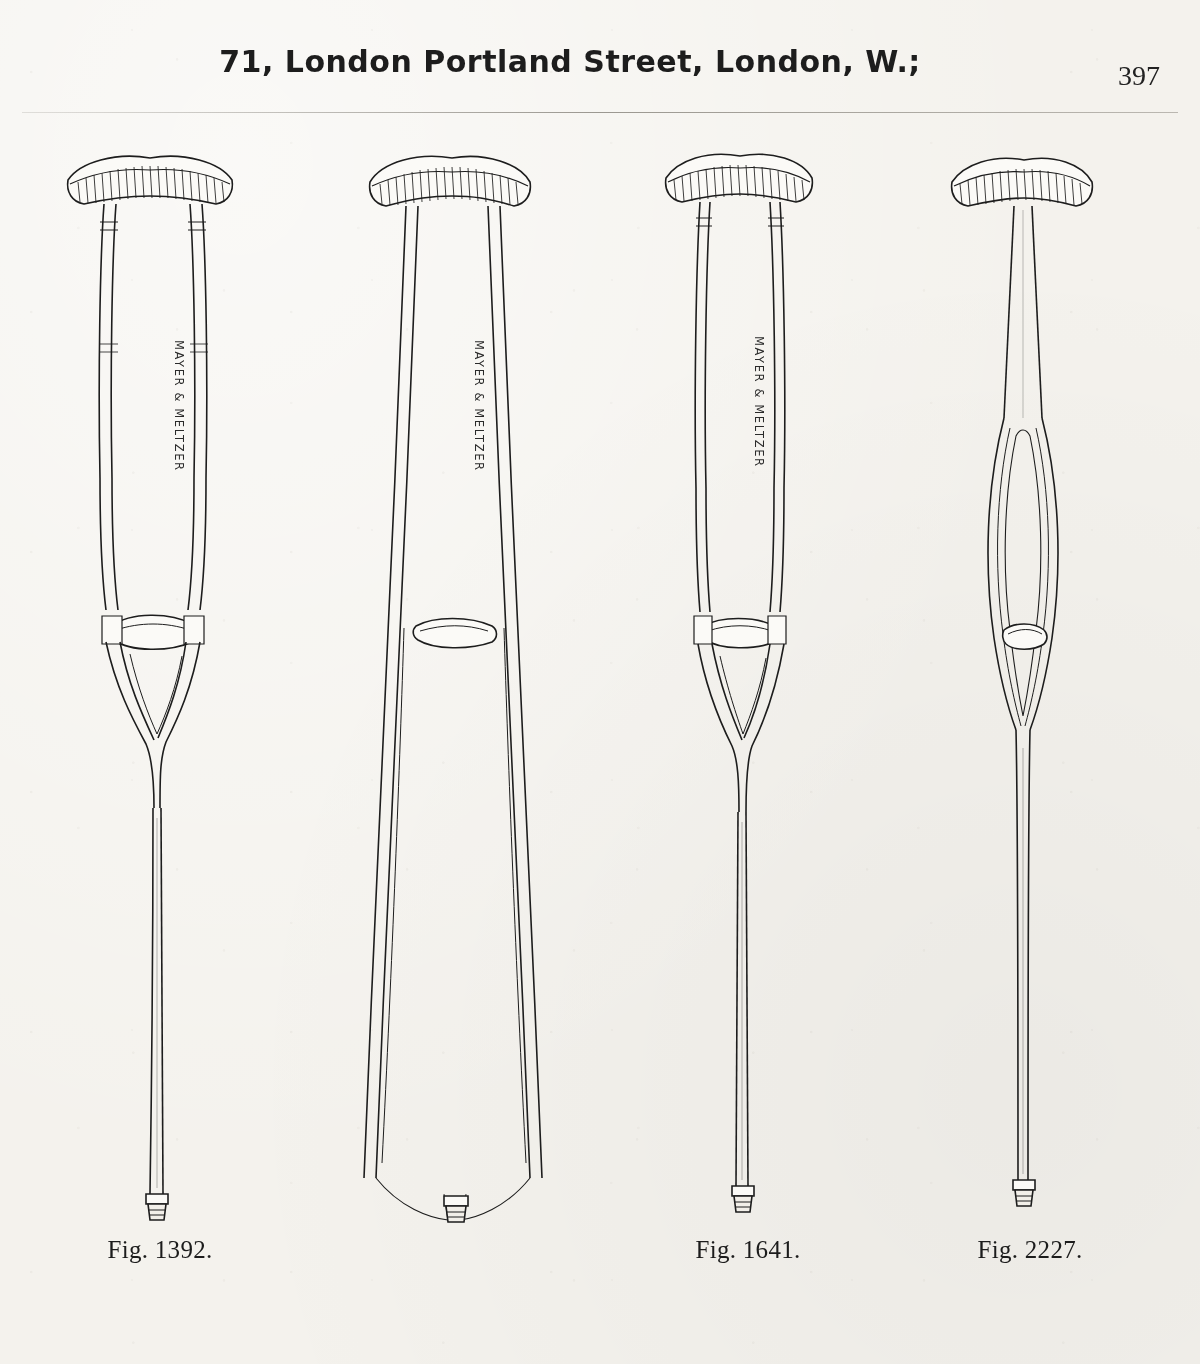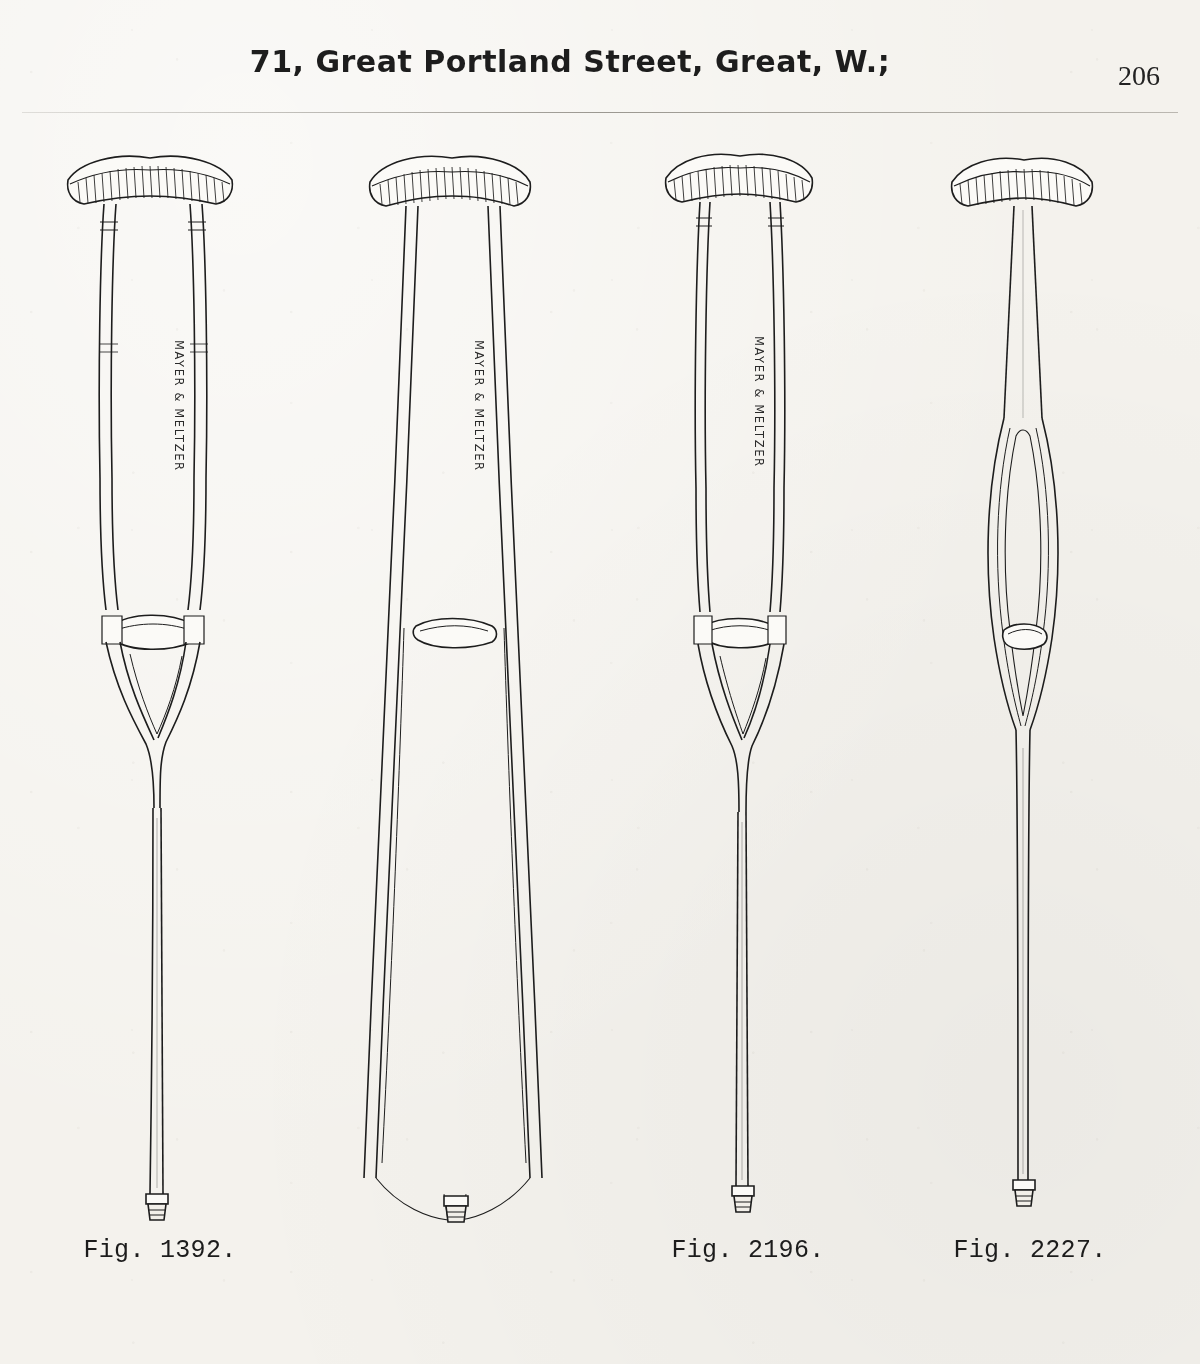--- a/index.html
+++ b/index.html
@@ -87,21 +87,21 @@
     width: 280px;
     height: 1120px;
   }
   .fig svg { display: block; }
 
   .fig-caption {
     position: absolute;
     top: 1118px;
     width: 280px;
     text-align: center;
-    font-family: Liberation Mono, monospace;
+    font-family: Liberation Serif, serif;
     font-size: 25px;
     color: #1c1c1c;
     letter-spacing: 0.3px;
   }
 
   .brand-label {
     position: absolute;
     font-family: "DejaVu Sans", sans-serif;
     font-size: 11.5px;
     letter-spacing: 1.6px;
@@ -110,22 +110,22 @@
     transform-origin: 0 0;
     transform: rotate(90deg);
   }
 </style>
 </head>
 <body>
 
 <div class="page">
   <div class="speckle"></div>
 
-  <div class="header-title">71, Great Portland Street, Great, W.;</div>
-  <div class="page-number">206</div>
+  <div class="header-title">71, London Portland Street, London, W.;</div>
+  <div class="page-number">397</div>
   <div class="rule"></div>
 
   <div class="plate">
 
     <div class="fig" style="left:20px;">
       <svg width="280" height="1120" viewBox="0 0 280 1120">
         <g fill="none" stroke="#1d1d1d" stroke-width="1.6">
 
           <path d="M48 62 C60 44 96 34 130 40 C164 34 200 44 212 62 C214 74 208 84 196 86 C170 80 150 78 130 78 C110 78 90 80 64 86 C52 84 46 74 48 62 Z" fill="#fbfaf7"></path>
           <path d="M50 66 C76 54 104 50 130 52 C156 50 184 54 210 66" stroke-width="1.2"></path>
@@ -287,21 +287,21 @@
           <path d="M138 694 C138 860 139 1010 140 1068"></path>
           <path d="M134 704 L134 1062" stroke-width="0.7" opacity="0.45"></path>
 
           <path d="M124 1068 h22 v10 h-22 z" fill="#fbfaf7"></path>
           <path d="M126 1078 h18 l-2 16 h-14 z" fill="#f2efe9"></path>
           <path d="M127 1084 h16 M128 1089 h14" stroke-width="1"></path>
         </g>
       </svg>
       <div class="brand-label" style="left:158px; top:218px;">MAYER &amp; MELTZER</div>
     </div>
-    <div class="fig-caption" style="left:608px;">Fig. 2196.</div>
+    <div class="fig-caption" style="left:608px;">Fig. 1641.</div>
 
     <div class="fig" style="left:890px;">
       <svg width="280" height="1120" viewBox="0 0 280 1120">
         <g fill="none" stroke="#1d1d1d" stroke-width="1.6">
           <path d="M62 64 C74 46 104 36 134 42 C164 36 192 46 202 64 C204 76 198 86 186 88 C164 82 150 80 134 80 C118 80 104 82 78 88 C66 86 60 76 62 64 Z" fill="#fbfaf7"></path>
           <path d="M64 68 C88 56 110 52 134 54 C158 52 180 56 200 68" stroke-width="1.2"></path>
           <g stroke-width="1" opacity="0.85">
             <path d="M70 66 L72 86"></path>
               <path d="M78 62 L80 87"></path>
               <path d="M86 59 L88 87"></path>

